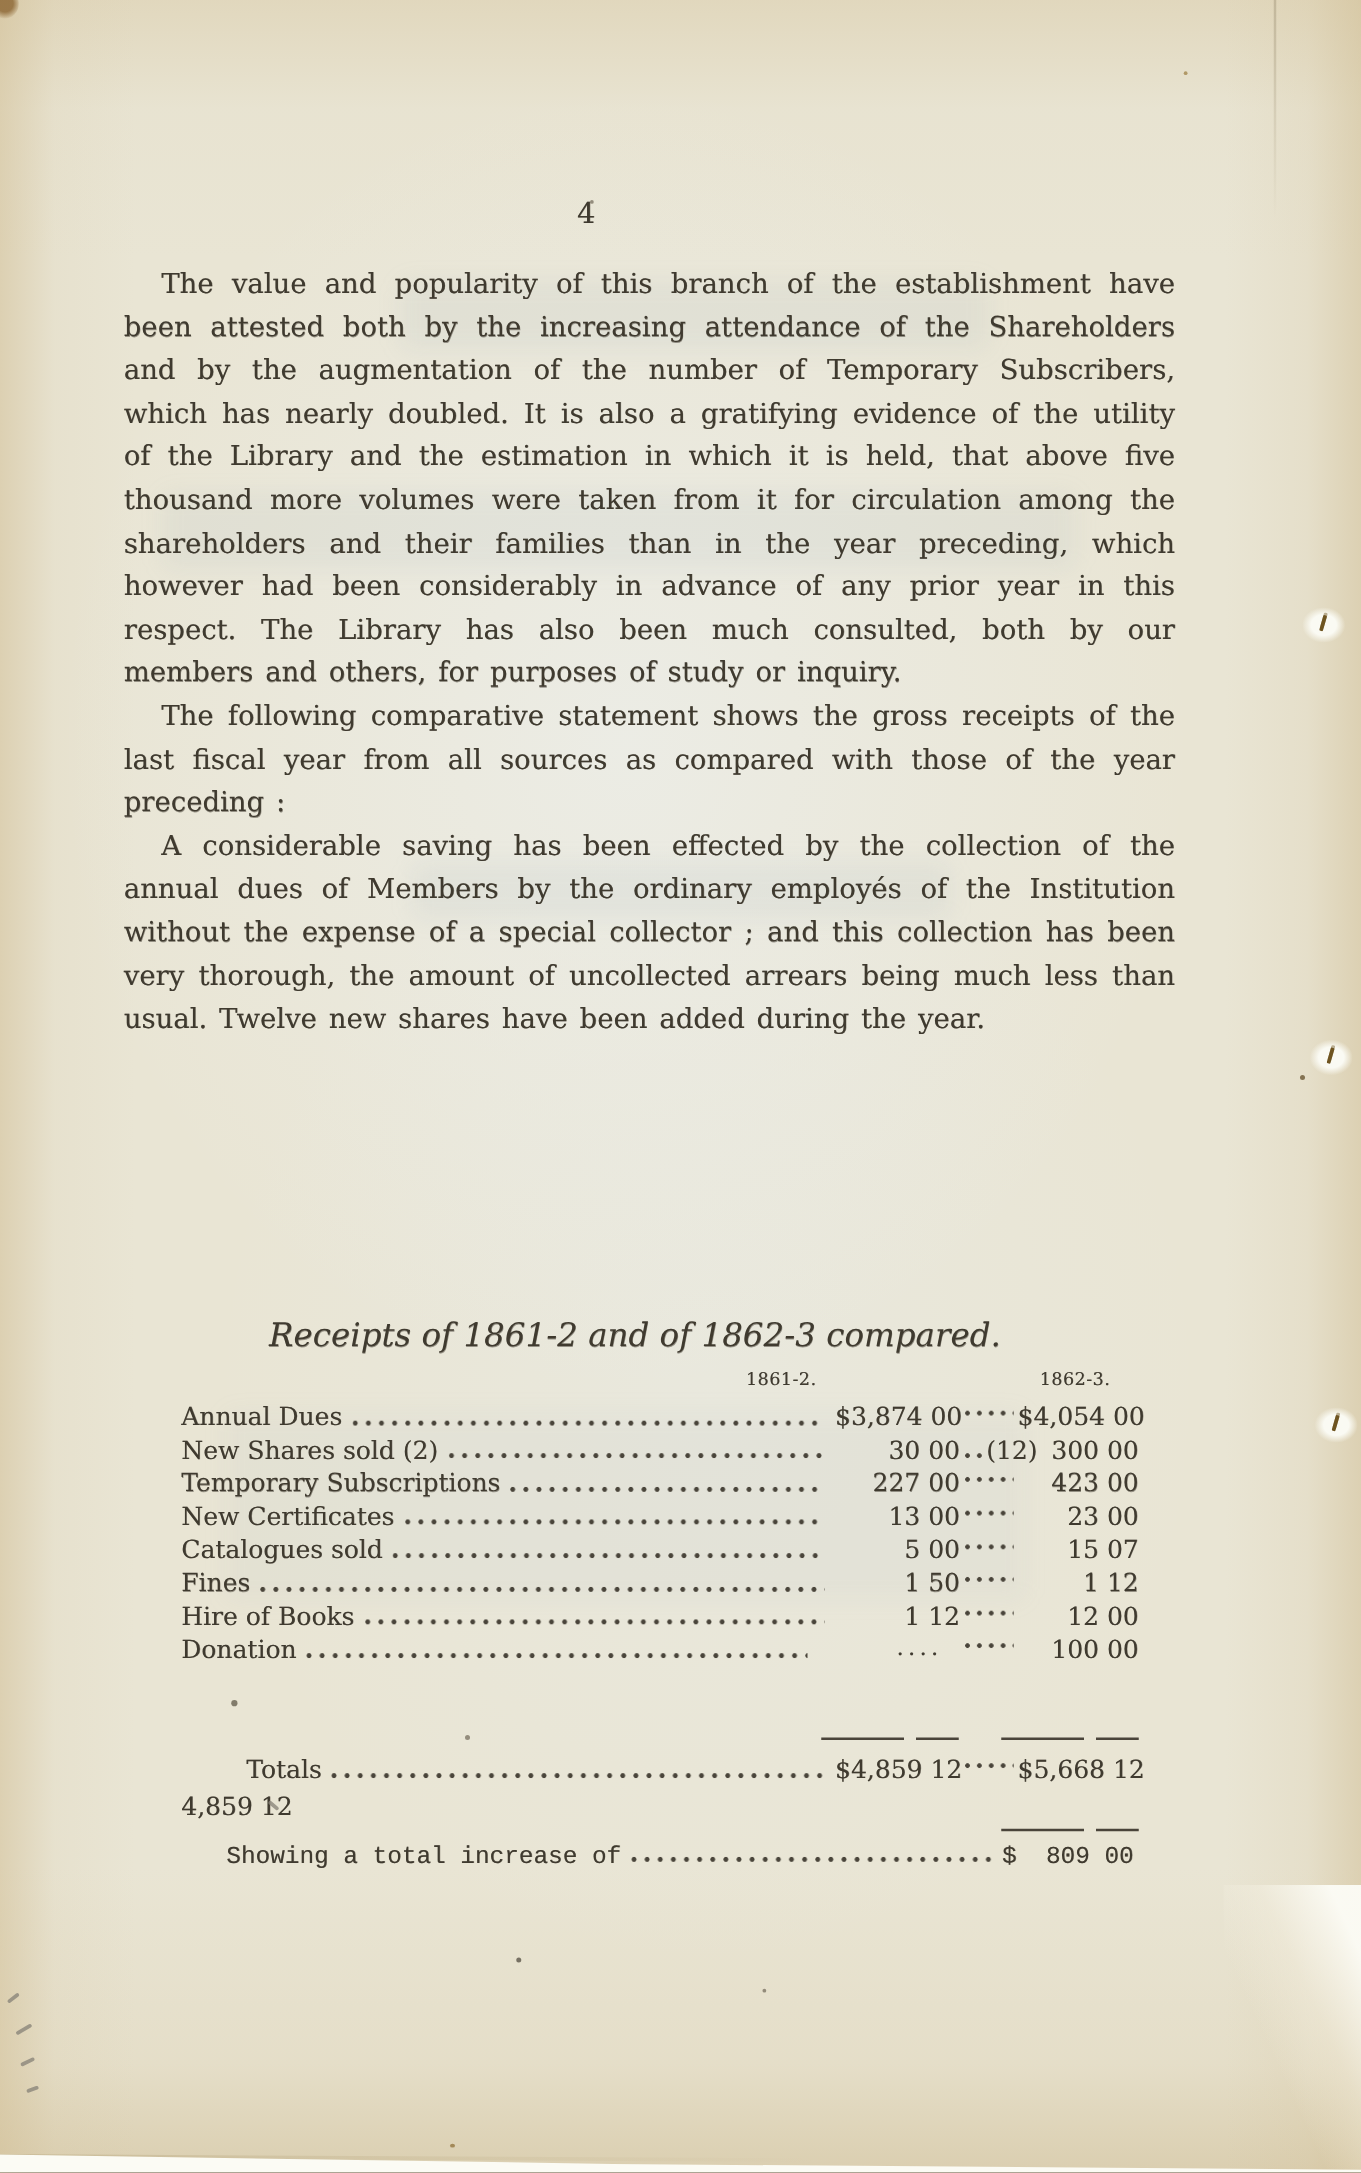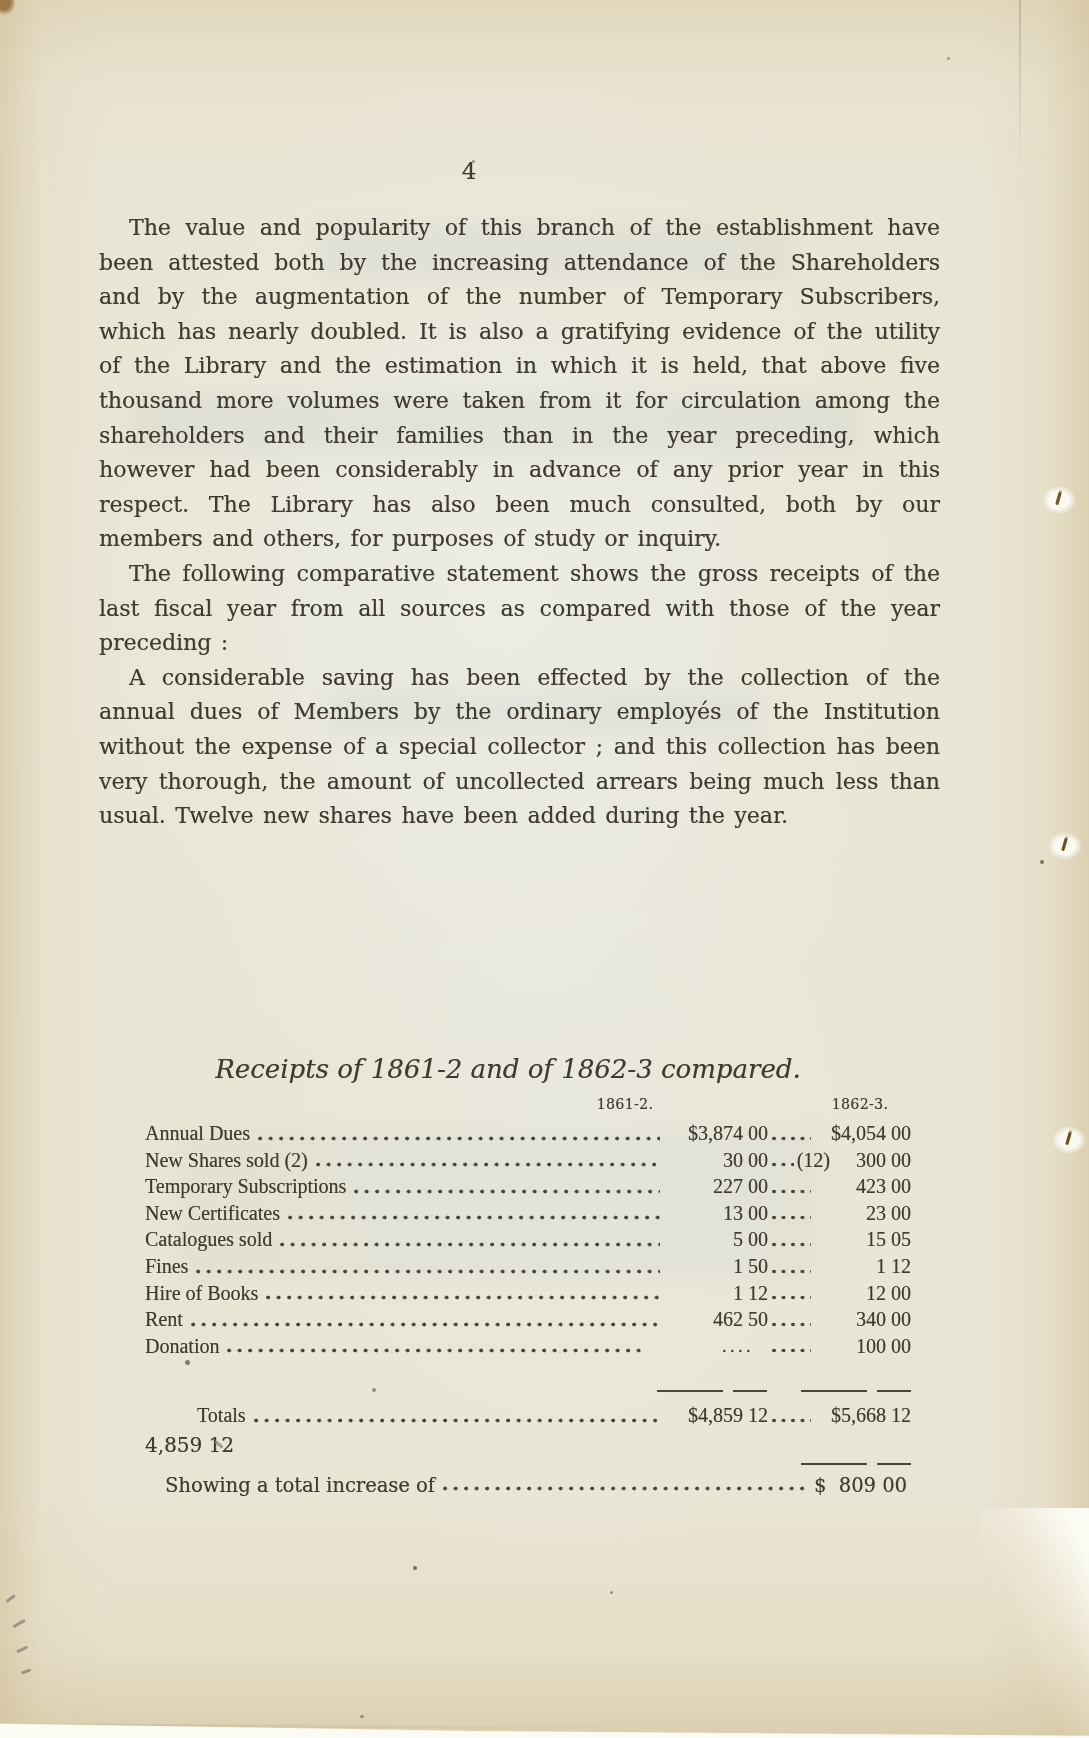--- a/index.html
+++ b/index.html
@@ -24,21 +24,21 @@
   .body p{margin:0;}
   .body p.indent{text-indent:30px;}
   
   .tablesec{position:absolute;left:145px;top:1046px;width:766px;font-size:20px;}
   .ttitle{position:absolute;top:8px;left:0;width:726px;text-align:center;font-style:italic;font-size:26px;}
   .thead{position:absolute;top:50px;left:0;right:0;height:24px;font-size:14px;letter-spacing:0.4px;}
   .colhead{position:absolute;text-align:center;width:160px;}
   .h1{left:400px;}
   .h2{left:635px;}
   .trows{position:absolute;top:74px;left:0;right:0;}
-  .trow{display:flex;align-items:flex-end;height:26.6px;line-height:26.6px;white-space:nowrap;font-family:Liberation Serif, serif;}
+  .trow{display:flex;align-items:center;height:26.6px;line-height:26.6px;white-space:nowrap;}
   .tlabel{flex:none;}
   .leader{flex:1;align-self:flex-end;height:7px;margin:0 8px 5px 8px;
     background-image:radial-gradient(circle at 2.2px 3.5px,#49443a 1.7px,rgba(0,0,0,0) 2.2px);
     background-size:10.5px 7px;background-repeat:repeat-x;}
   .v1{flex:none;width:100px;text-align:right;white-space:pre;}
   .mid{flex:none;width:46px;display:flex;align-items:baseline;position:relative;overflow:visible;}
   .middots{flex:1;align-self:flex-end;height:7px;margin:0 3px 5px 4px;
     background-image:radial-gradient(circle at 2px 3.5px,#49443a 1.6px,rgba(0,0,0,0) 2.1px);
     background-size:9.5px 7px;background-repeat:repeat-x;}
   .note{flex:none;margin-right:-16px;z-index:2;}
@@ -46,21 +46,21 @@
   .v2{flex:none;width:97px;text-align:right;white-space:pre;}
   .v1.dots-only{letter-spacing:3.5px;padding-right:14px;font-size:18px;}
   .rules1{position:absolute;top:344px;left:0;right:0;height:4px;}
   .ruleseg{position:absolute;height:2.4px;background:linear-gradient(90deg,#4a443a 0 60%,rgba(0,0,0,0) 60% 69%,#4a443a 69% 100%);}
   .segA{left:512px;width:110px;top:0;}
   .segB{left:656px;width:110px;top:0;}
   .totalsrow{position:absolute;top:356px;left:0;right:0;}
   .totalsrow .tlabel{padding-left:52px;}
   .carry{position:absolute;top:387px;left:0;right:4px;text-align:left;white-space:pre;}
   .rule2{position:absolute;top:417px;left:656px;width:110px;height:2.4px;background:linear-gradient(90deg,#4a443a 0 60%,rgba(0,0,0,0) 60% 69%,#4a443a 69% 100%);}
-  .increase{position:absolute;top:428px;left:0;right:4px;display:flex;align-items:baseline;white-space:nowrap;font-size:19.5px;}
+  .increase{position:absolute;top:428px;left:16px;right:4px;display:flex;align-items:baseline;white-space:nowrap;font-size:19.5px;font-family:Liberation Mono, monospace;}
   .increase .tlabel{padding-left:20px;}
   .inc-value{flex:none;white-space:pre;}
   
   .tear{position:absolute;width:34px;height:28px;
     background:radial-gradient(ellipse at center,#fafaf3 0 42%,rgba(250,250,243,0) 72%);}
   .tear::after{content:"";position:absolute;left:15px;top:6px;width:3px;height:13px;background:#6e5420;transform:rotate(16deg);border-radius:1px;box-shadow:0 -2px 0 rgba(110,84,32,0.45);}
   .corner-stain{position:absolute;left:-7px;top:-9px;width:22px;height:24px;border-radius:50%;background:radial-gradient(circle,#8f6a38 0 40%,rgba(143,106,56,0) 75%);opacity:.85;}
   .crease{position:absolute;left:1019px;top:0;width:2px;height:175px;background:linear-gradient(180deg,rgba(170,158,130,0.55),rgba(170,158,130,0));}
   .pencil{position:absolute;height:2.5px;background:#8b867a;border-radius:2px;opacity:0.8;}
   .speck{position:absolute;border-radius:50%;background:#6f6757;opacity:0.7;}
@@ -138,21 +138,21 @@
     <span class="v2">23 00</span>
   </div>
 
   <div class="trow">
     <span class="tlabel">Catalogues sold</span>
     <span class="leader"></span>
     <span class="v1">5 00</span>
     <span class="mid">
             <span class="middots"></span>
           </span>
-    <span class="v2">15 05</span>
+    <span class="v2">15 07</span>
   </div>
 
   <div class="trow">
     <span class="tlabel">Fines</span>
     <span class="leader"></span>
     <span class="v1">1 50</span>
     <span class="mid">
             <span class="middots"></span>
           </span>
     <span class="v2">1 12</span>
@@ -161,29 +161,20 @@
   <div class="trow">
     <span class="tlabel">Hire of Books</span>
     <span class="leader"></span>
     <span class="v1">1 12</span>
     <span class="mid">
             <span class="middots"></span>
           </span>
     <span class="v2">12 00</span>
   </div>
 
-  <div class="trow">
-    <span class="tlabel">Rent</span>
-    <span class="leader"></span>
-    <span class="v1">462 50</span>
-    <span class="mid">
-            <span class="middots"></span>
-          </span>
-    <span class="v2">340 00</span>
-  </div>
 
   <div class="trow">
     <span class="tlabel">Donation</span>
     <span class="leader"></span>
     <span class="v1 dots-only">....</span>
     <span class="mid">
             <span class="middots"></span>
           </span>
     <span class="v2">100 00</span>
   </div>

